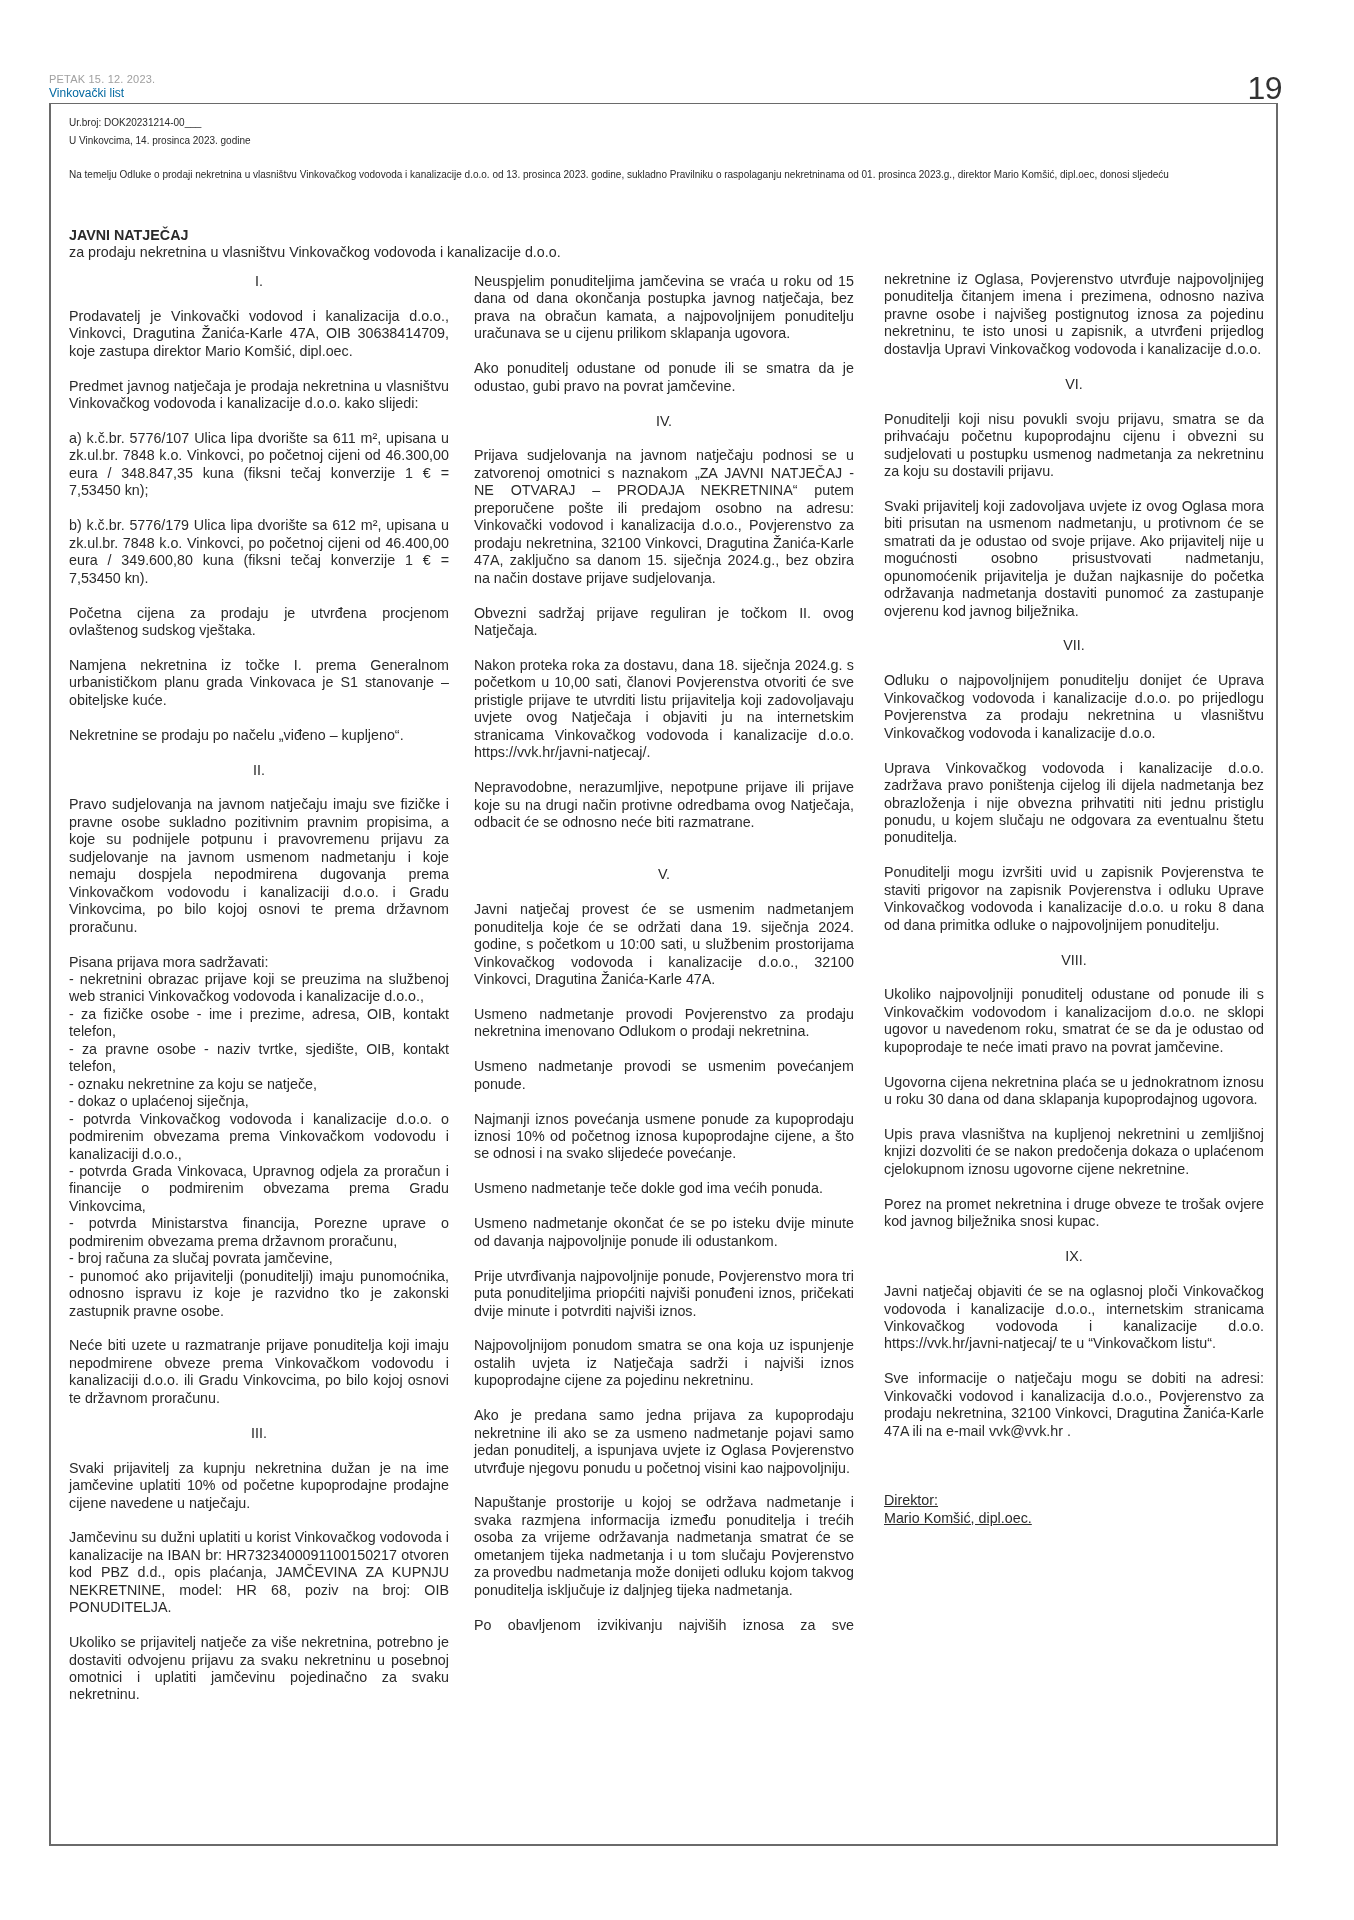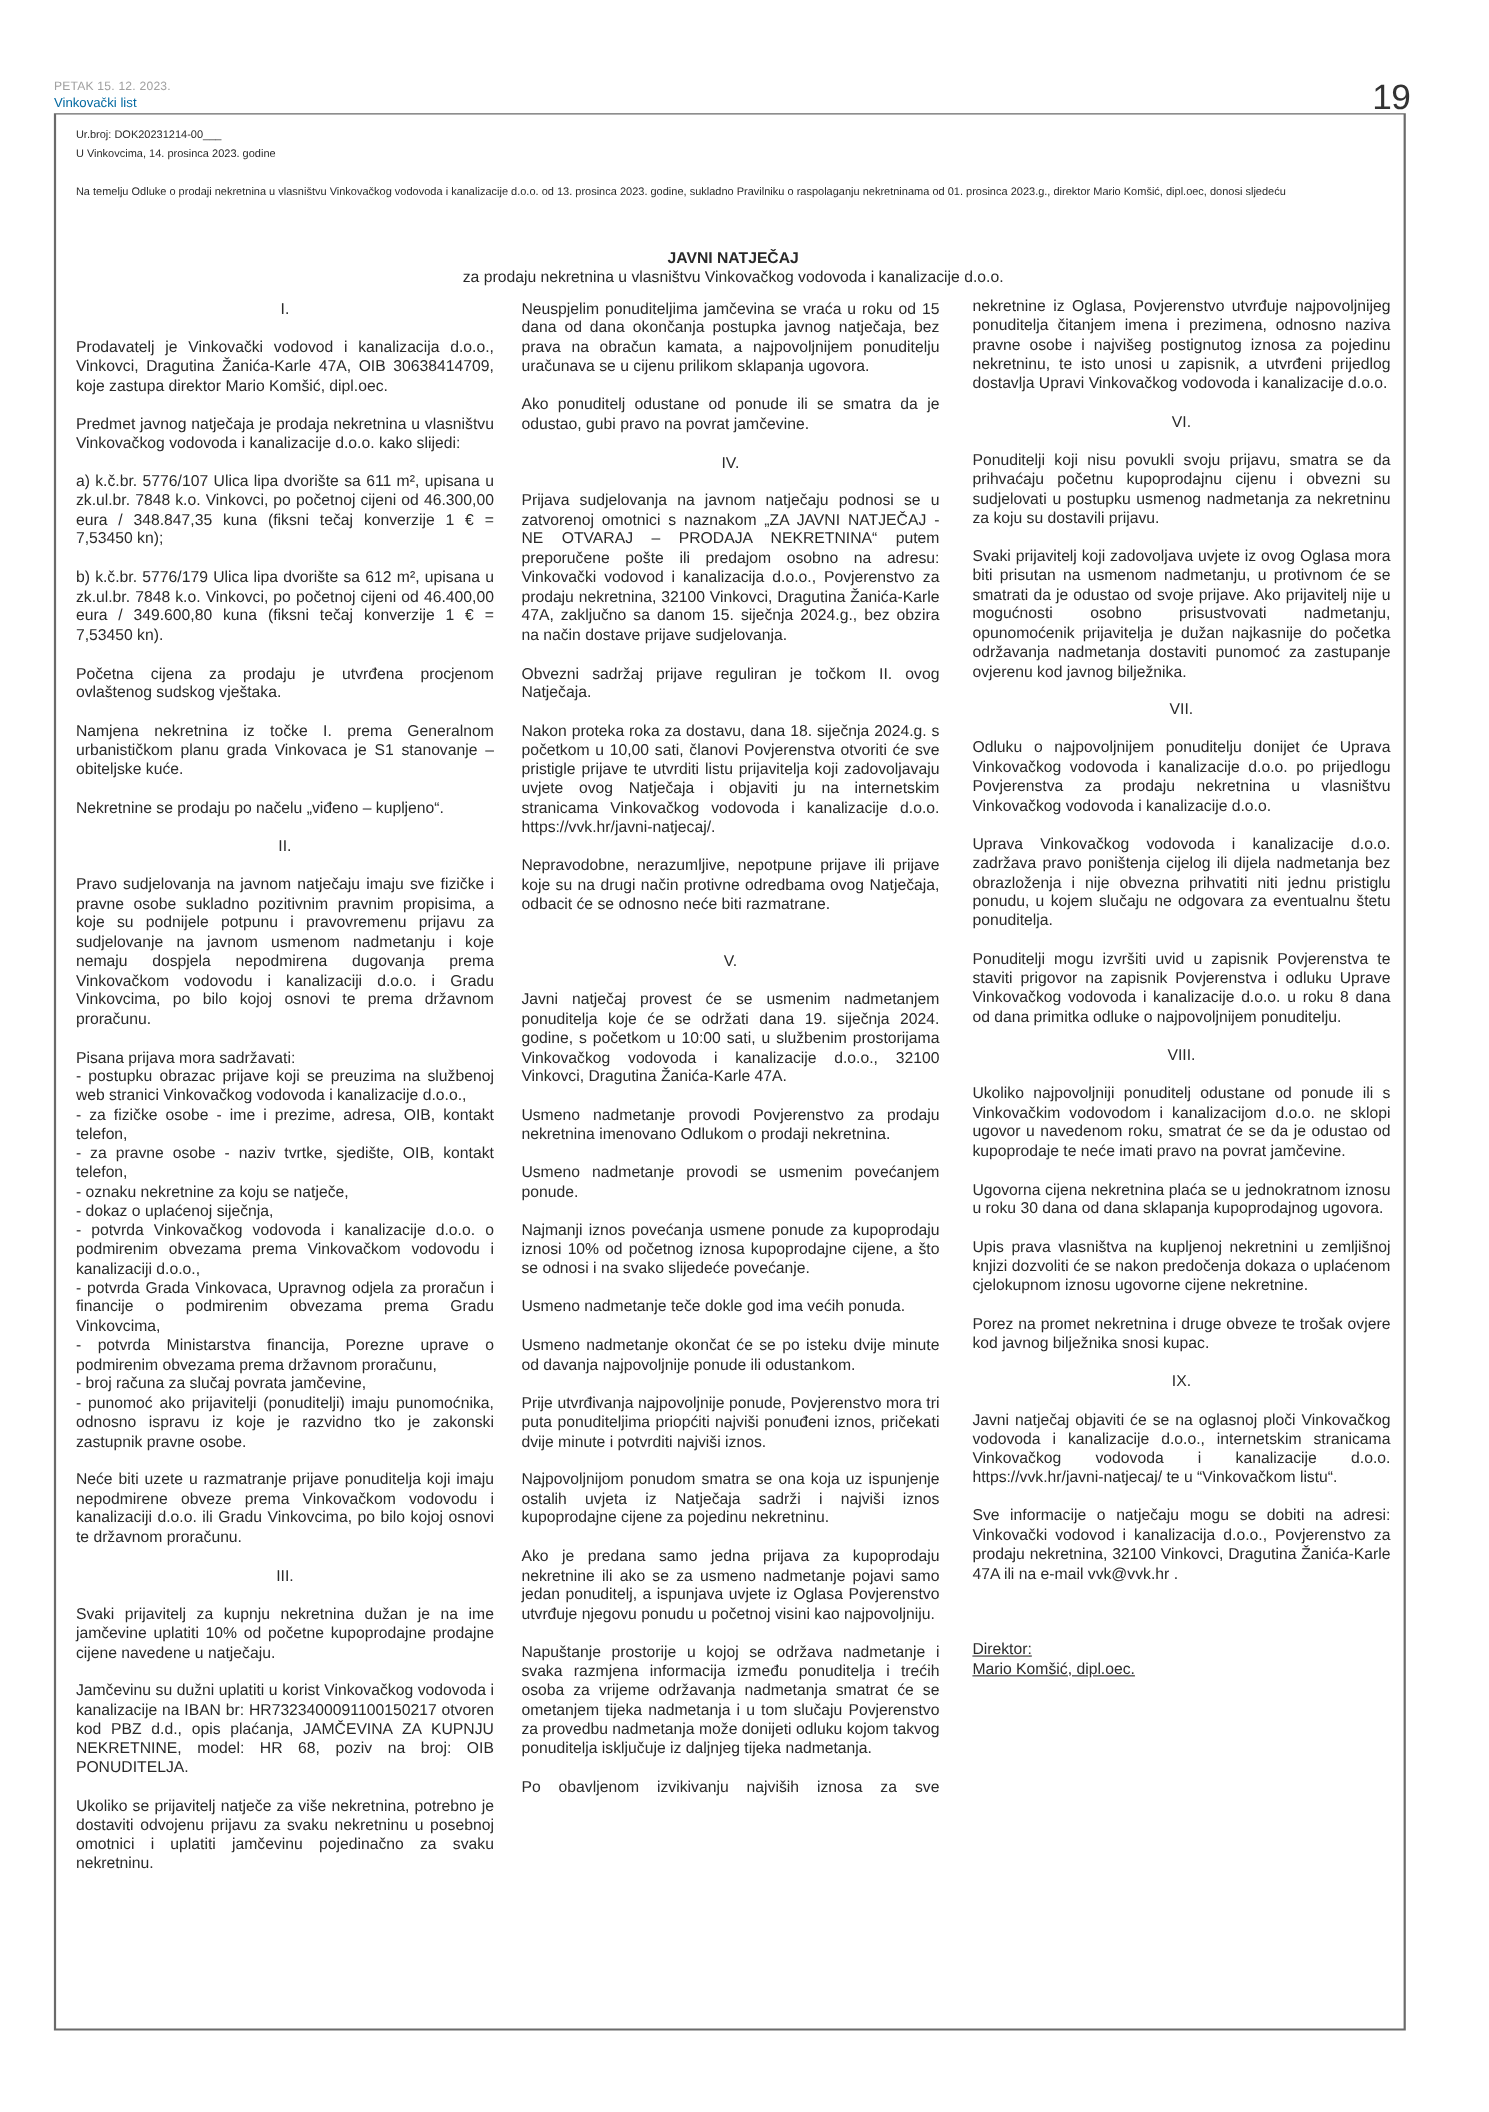--- a/index.html
+++ b/index.html
@@ -6,21 +6,21 @@
   body { width: 1354px; height: 1920px; position: relative; overflow: hidden;
          font-family: "Liberation Sans", "DejaVu Sans", sans-serif; color: #2a2a2a; }
   .masthead-date { position: absolute; left: 49px; top: 73px; font-size: 11px; color: #a0a0a0; letter-spacing: 0.2px; }
   .masthead-paper { position: absolute; left: 49px; top: 86px; font-size: 12px; color: #0369a1; }
   .page-number { position: absolute; right: 72px; top: 70px; font-size: 32px; font-weight: 300; color: #333; letter-spacing: -0.5px; }
   .frame { position: absolute; left: 49px; top: 103px; width: 1229px; height: 1743px;
            border: 2px solid #6a6a6a; border-top-width: 1.5px; box-sizing: border-box; }
   .header-block { position: absolute; left: 69px; top: 114px; width: 1195px; font-size: 10px; line-height: 17.5px; }
   .header-block p { margin: 0; }
   .intro { margin-top: 17px !important; text-align: justify; }
-  .title-block { position: absolute; left: 69px; top: 227px; width: 1195px; text-align: center; font-size: 14.3px; line-height: 17px; }
+  .title-block { position: absolute; left: 69px; top: 227px; width: 1195px; text-align: left; font-size: 14.3px; line-height: 17px; }
   .title-main { font-weight: 600; }
   .col { position: absolute; top: 273px; width: 380px; font-size: 14.3px; line-height: 17.45px; }
   .col1 { left: 69px; }
   .col2 { left: 474px; }
   .col3 { left: 884px; top: 271px; }
   .col p { margin: 0 0 17.45px 0; text-align: justify; hyphens: manual; }
   .col .sec { text-align: center; margin: 0 0 17.45px 0; }
   .col .tight { margin-bottom: 0; }
   .col .list-item { margin: 0; text-align: justify; }
   .col .gap { height: 17.45px; }
@@ -54,21 +54,21 @@
   <p>a) k.č.br. 5776/107 Ulica lipa dvorište sa 611 m², upisana u zk.ul.br. 7848 k.o. Vinkovci, po početnoj cijeni od 46.300,00 eura / 348.847,35 kuna (fiksni tečaj konverzije 1 € = 7,53450 kn);</p>
   <p>b) k.č.br. 5776/179 Ulica lipa dvorište sa 612 m², upisana u zk.ul.br. 7848 k.o. Vinkovci, po početnoj cijeni od 46.400,00 eura / 349.600,80 kuna (fiksni tečaj konverzije 1 € = 7,53450 kn).</p>
   <p>Početna cijena za prodaju je utvrđena procjenom ovlaštenog sudskog vještaka.</p>
   <p>Namjena nekretnina iz točke I. prema Generalnom urbanističkom planu grada Vinkovaca je S1 stanova­nje – obiteljske kuće.</p>
   <p>Nekretnine se prodaju po načelu „viđeno – kupljeno“.</p>
 
   <div class="sec">II.</div>
   <p>Pravo sudjelovanja na javnom natječaju imaju sve fizičke i pravne osobe sukladno pozitivnim pravnim propisima, a koje su podnijele potpunu i pravovre­menu prijavu za sudjelovanje na javnom usmenom nadmetanju i koje nemaju dospjela nepodmirena dugovanja prema Vinkovačkom vodovodu i kanali­zaciji d.o.o. i Gradu Vinkovcima, po bilo kojoj osnovi te prema državnom proračunu.</p>
   <p class="tight">Pisana prijava mora sadržavati:</p>
   <div>
-    <p class="list-item">- postupku obrazac prijave koji se preuzima na službenoj web stranici Vinkovačkog vodovoda i kana­lizacije d.o.o.,</p>
+    <p class="list-item">- nekretnini obrazac prijave koji se preuzima na službenoj web stranici Vinkovačkog vodovoda i kana­lizacije d.o.o.,</p>
     <p class="list-item">- za fizičke osobe - ime i prezime, adresa, OIB, kontakt telefon,</p>
     <p class="list-item">- za pravne osobe - naziv tvrtke, sjedište, OIB, kontakt telefon,</p>
     <p class="list-item">- oznaku nekretnine za koju se natječe,</p>
     <p class="list-item">- dokaz o uplaćenoj siječnja,</p>
     <p class="list-item">- potvrda Vinkovačkog vodovoda i kanalizacije d.o.o. o podmirenim obvezama prema Vinkovačkom vodovodu i kanalizaciji d.o.o.,</p>
     <p class="list-item">- potvrda Grada Vinkovaca, Upravnog odjela za proračun i financije o podmirenim obvezama prema Gradu Vinkovcima,</p>
     <p class="list-item">- potvrda Ministarstva financija, Porezne uprave o podmirenim obvezama prema državnom proračunu,</p>
     <p class="list-item">- broj računa za slučaj povrata jamčevine,</p>
     <p class="list-item">- punomoć ako prijavitelji (ponuditelji) imaju punomoćnika, odnosno ispravu iz koje je razvidno tko je zakonski zastupnik pravne osobe.</p>
   </div>

